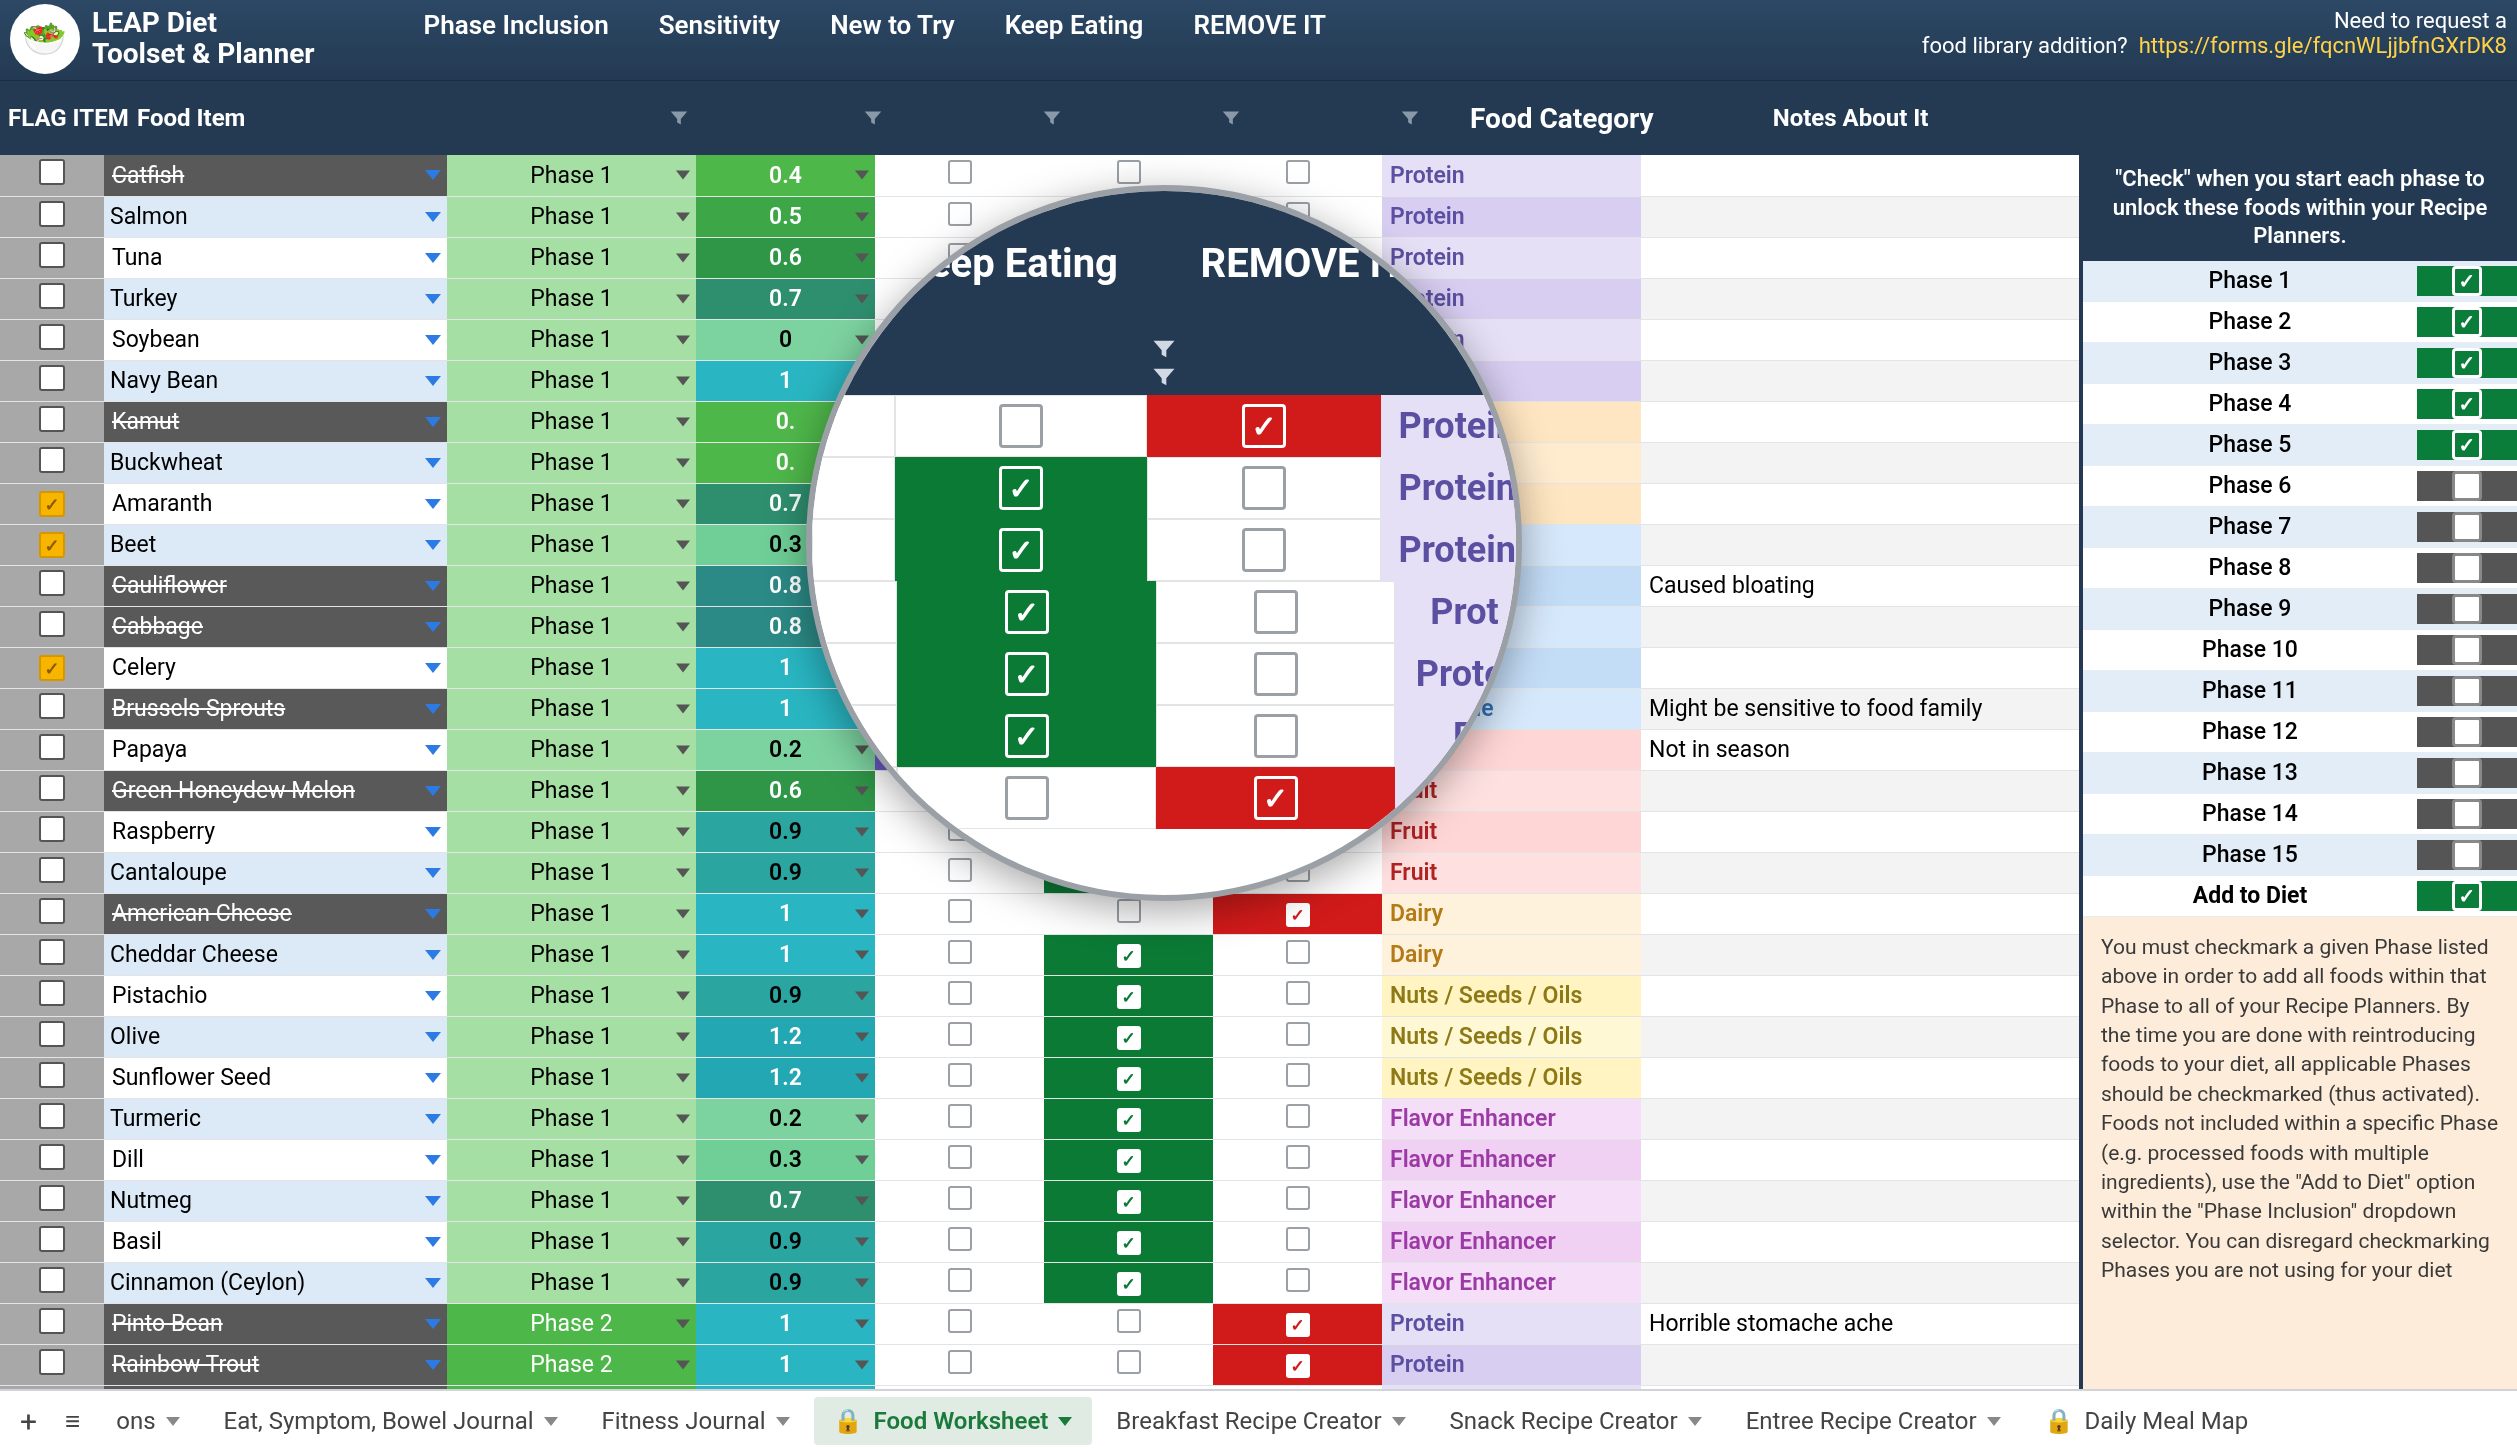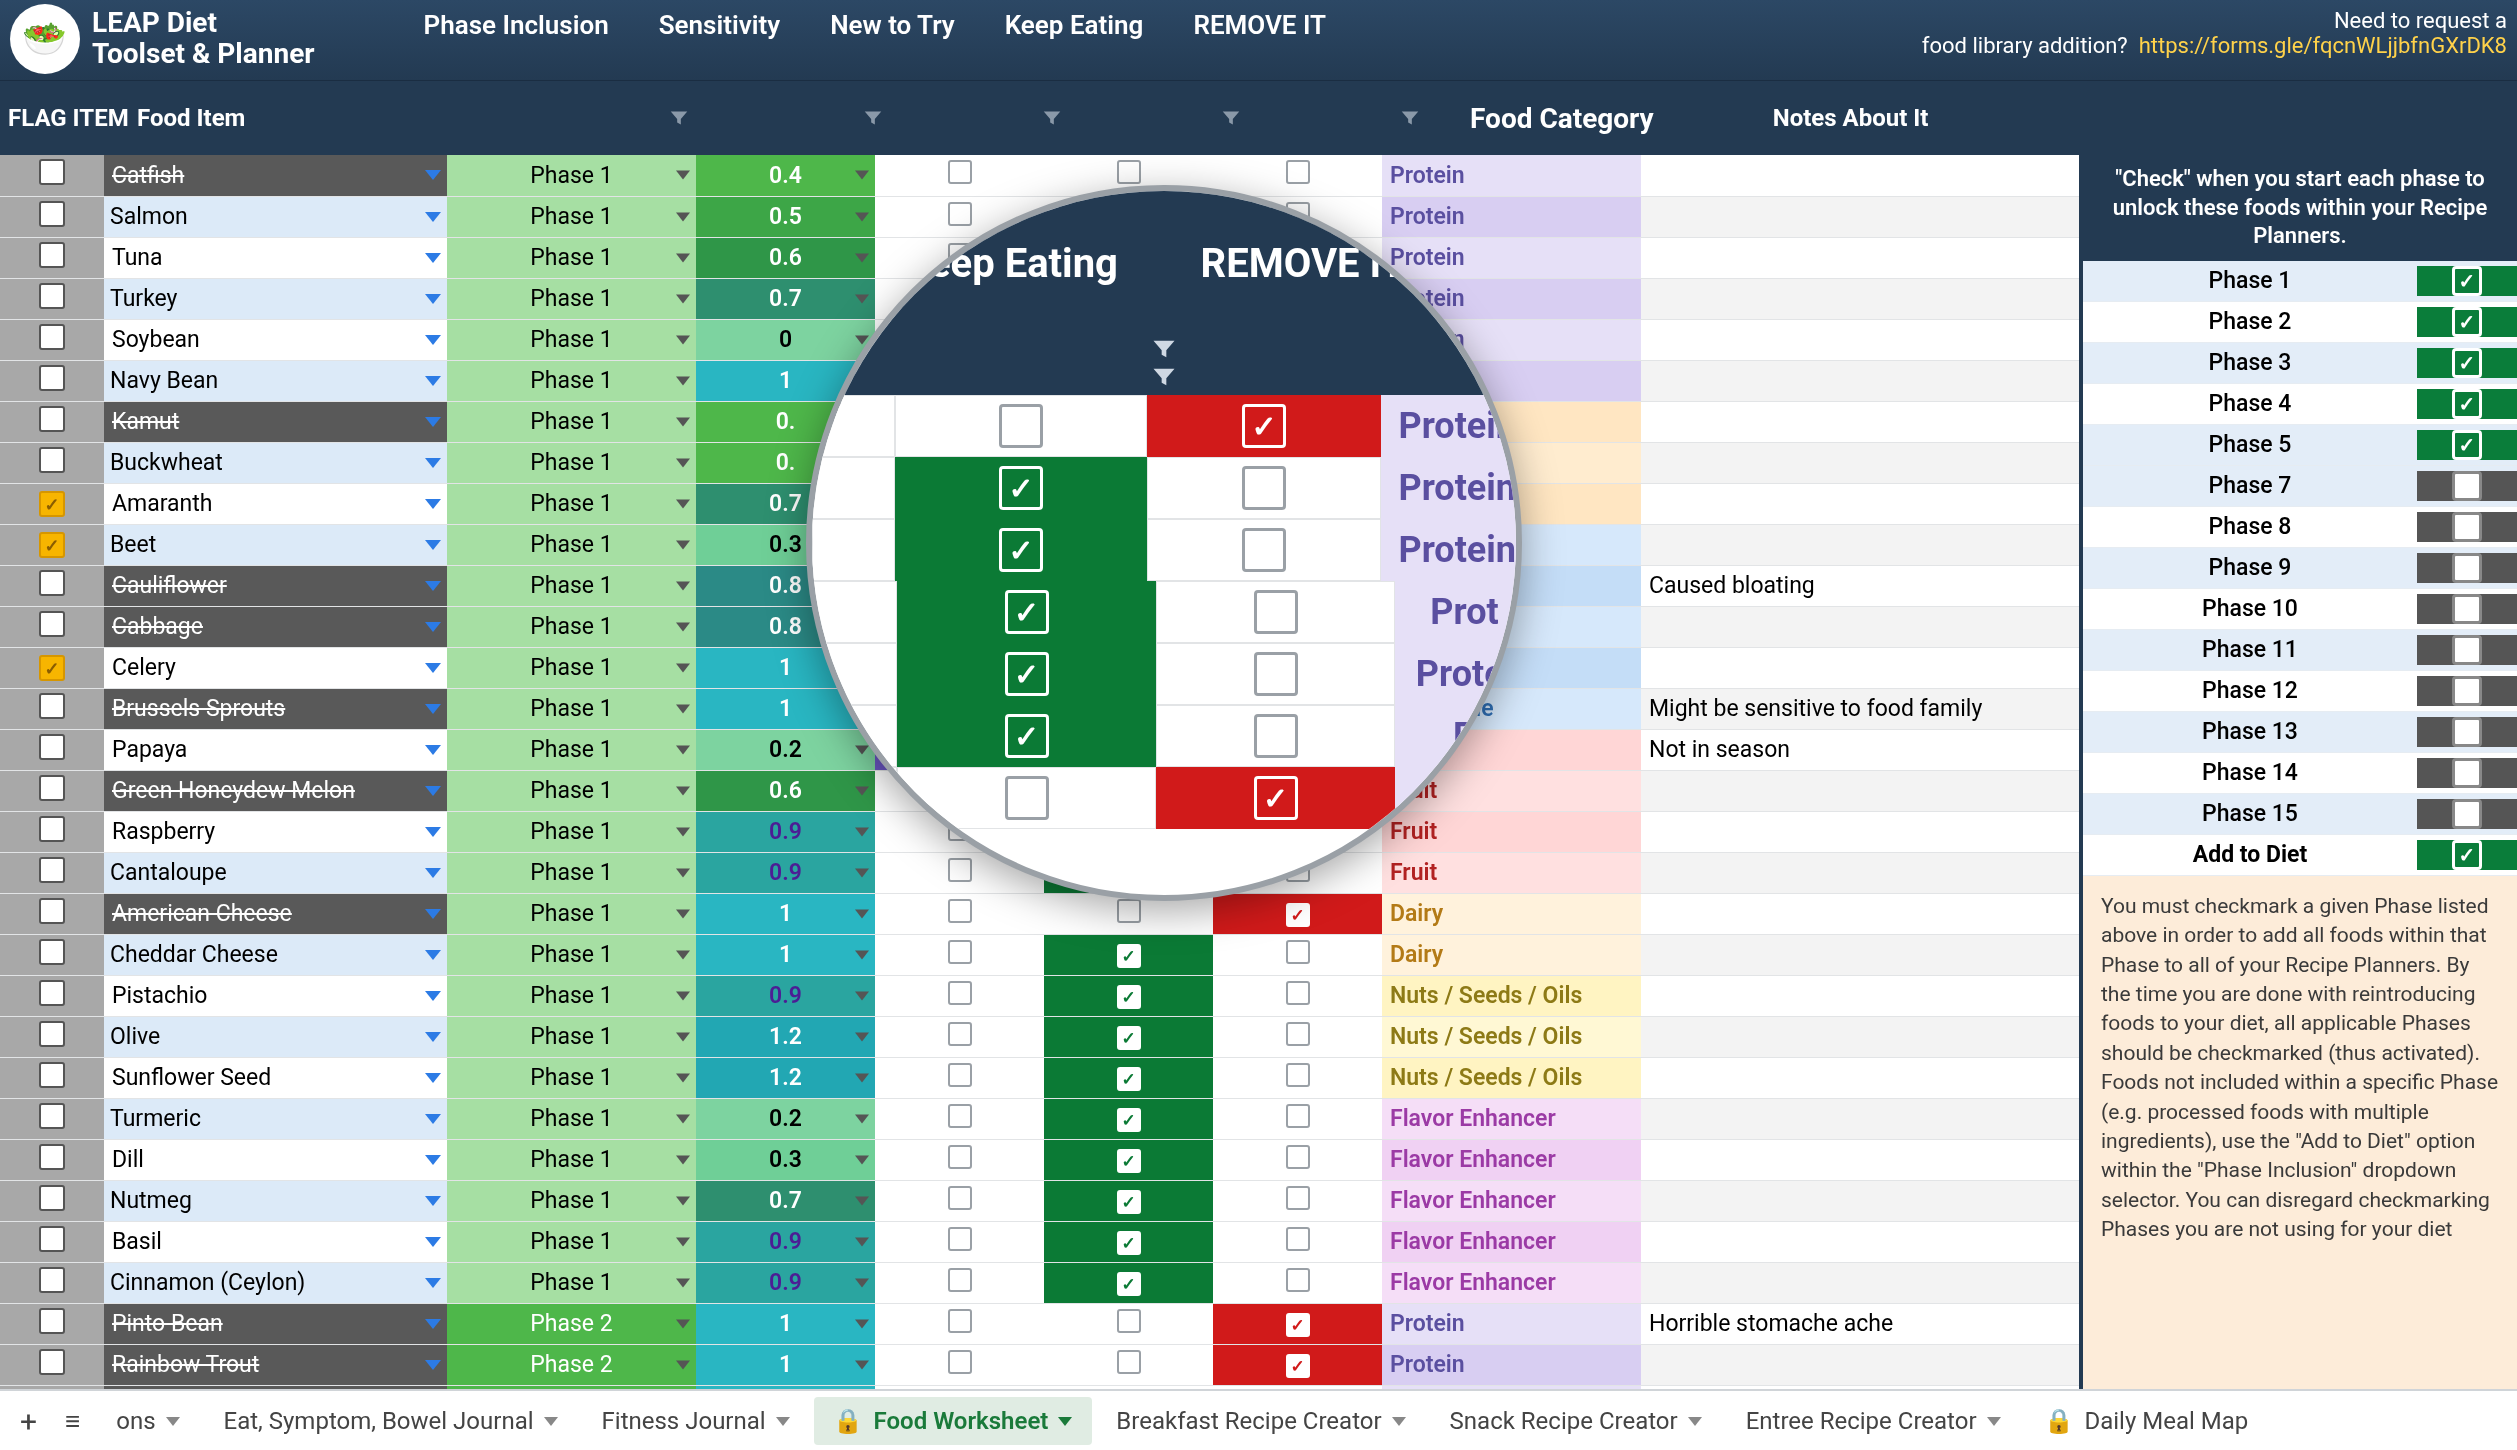--- a/index.html
+++ b/index.html
@@ -153,21 +153,21 @@
   position:absolute; right:6px; top:50%; transform:translateY(-50%);
   width:0;height:0;border-left:7px solid transparent;border-right:7px solid transparent;border-top:9px solid #555;
 }
 .sens-02 { background:#7dd3a0; }
 .sens-03 { background:#6fcf97; }
 .sens-04 { background:#4eb74a; color:#fff; }
 .sens-05 { background:#3da647; color:#fff; }
 .sens-06 { background:#2f9648; color:#fff; }
 .sens-07 { background:#2e8f6f; color:#ffffff; }
 .sens-08 { background:#2b8a86; color:#fff; }
-.sens-09 { background:#2aa5a0; color:#4c1d95; }
+.sens-09 { background:#2aa5a0; color:#000000; }
 .sens-10 { background:#29b6c2; color:#fff; }
 .sens-12 { background:#22a7b3; color:#fff; }
 
 td.chk { text-align:center; }
 td.chk.keep-on { background:#0b7a35; }
 td.chk.remv-on { background:#d11a1a; }
 td.chk.new-on  { background:#6a55c2; }
 .small-chk {
   width:24px;height:24px;border:2px solid #9aa0a6;background:#fff;border-radius:3px;
   display:inline-flex;align-items:center;justify-content:center;
@@ -807,20 +807,26 @@
             <div class="cb-cell">
               <span class="cbx on"></span>
             </div>
           </div>
           <div class="phase-row checked alt">
             <div class="lbl">Phase 5</div>
             <div class="cb-cell">
               <span class="cbx on"></span>
             </div>
           </div>
+          <div class="phase-row unchecked">
+            <div class="lbl">Phase 6</div>
+            <div class="cb-cell">
+              <span class="cbx off"></span>
+            </div>
+          </div>
           <div class="phase-row unchecked alt">
             <div class="lbl">Phase 7</div>
             <div class="cb-cell">
               <span class="cbx off"></span>
             </div>
           </div>
           <div class="phase-row unchecked">
             <div class="lbl">Phase 8</div>
             <div class="cb-cell">
               <span class="cbx off"></span>

